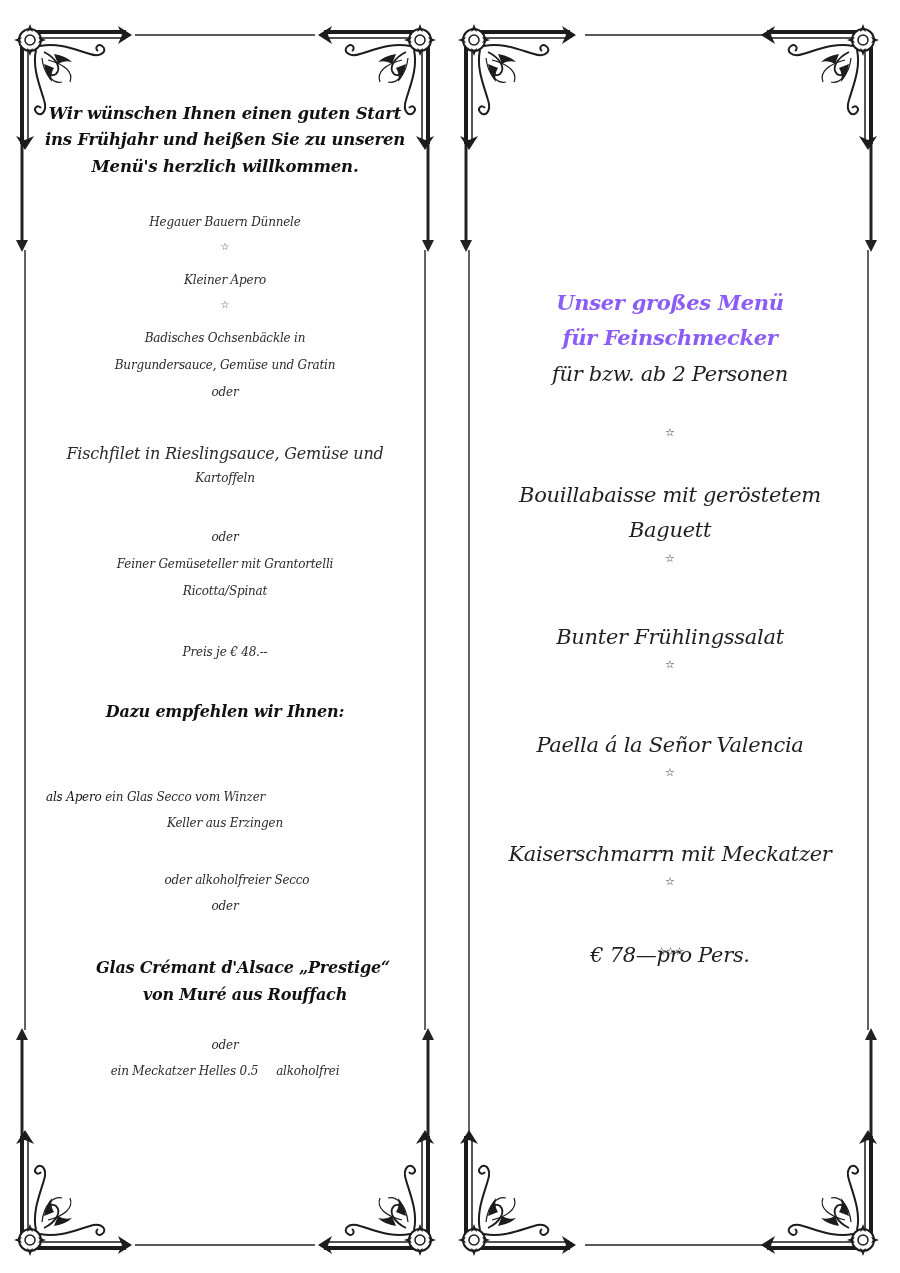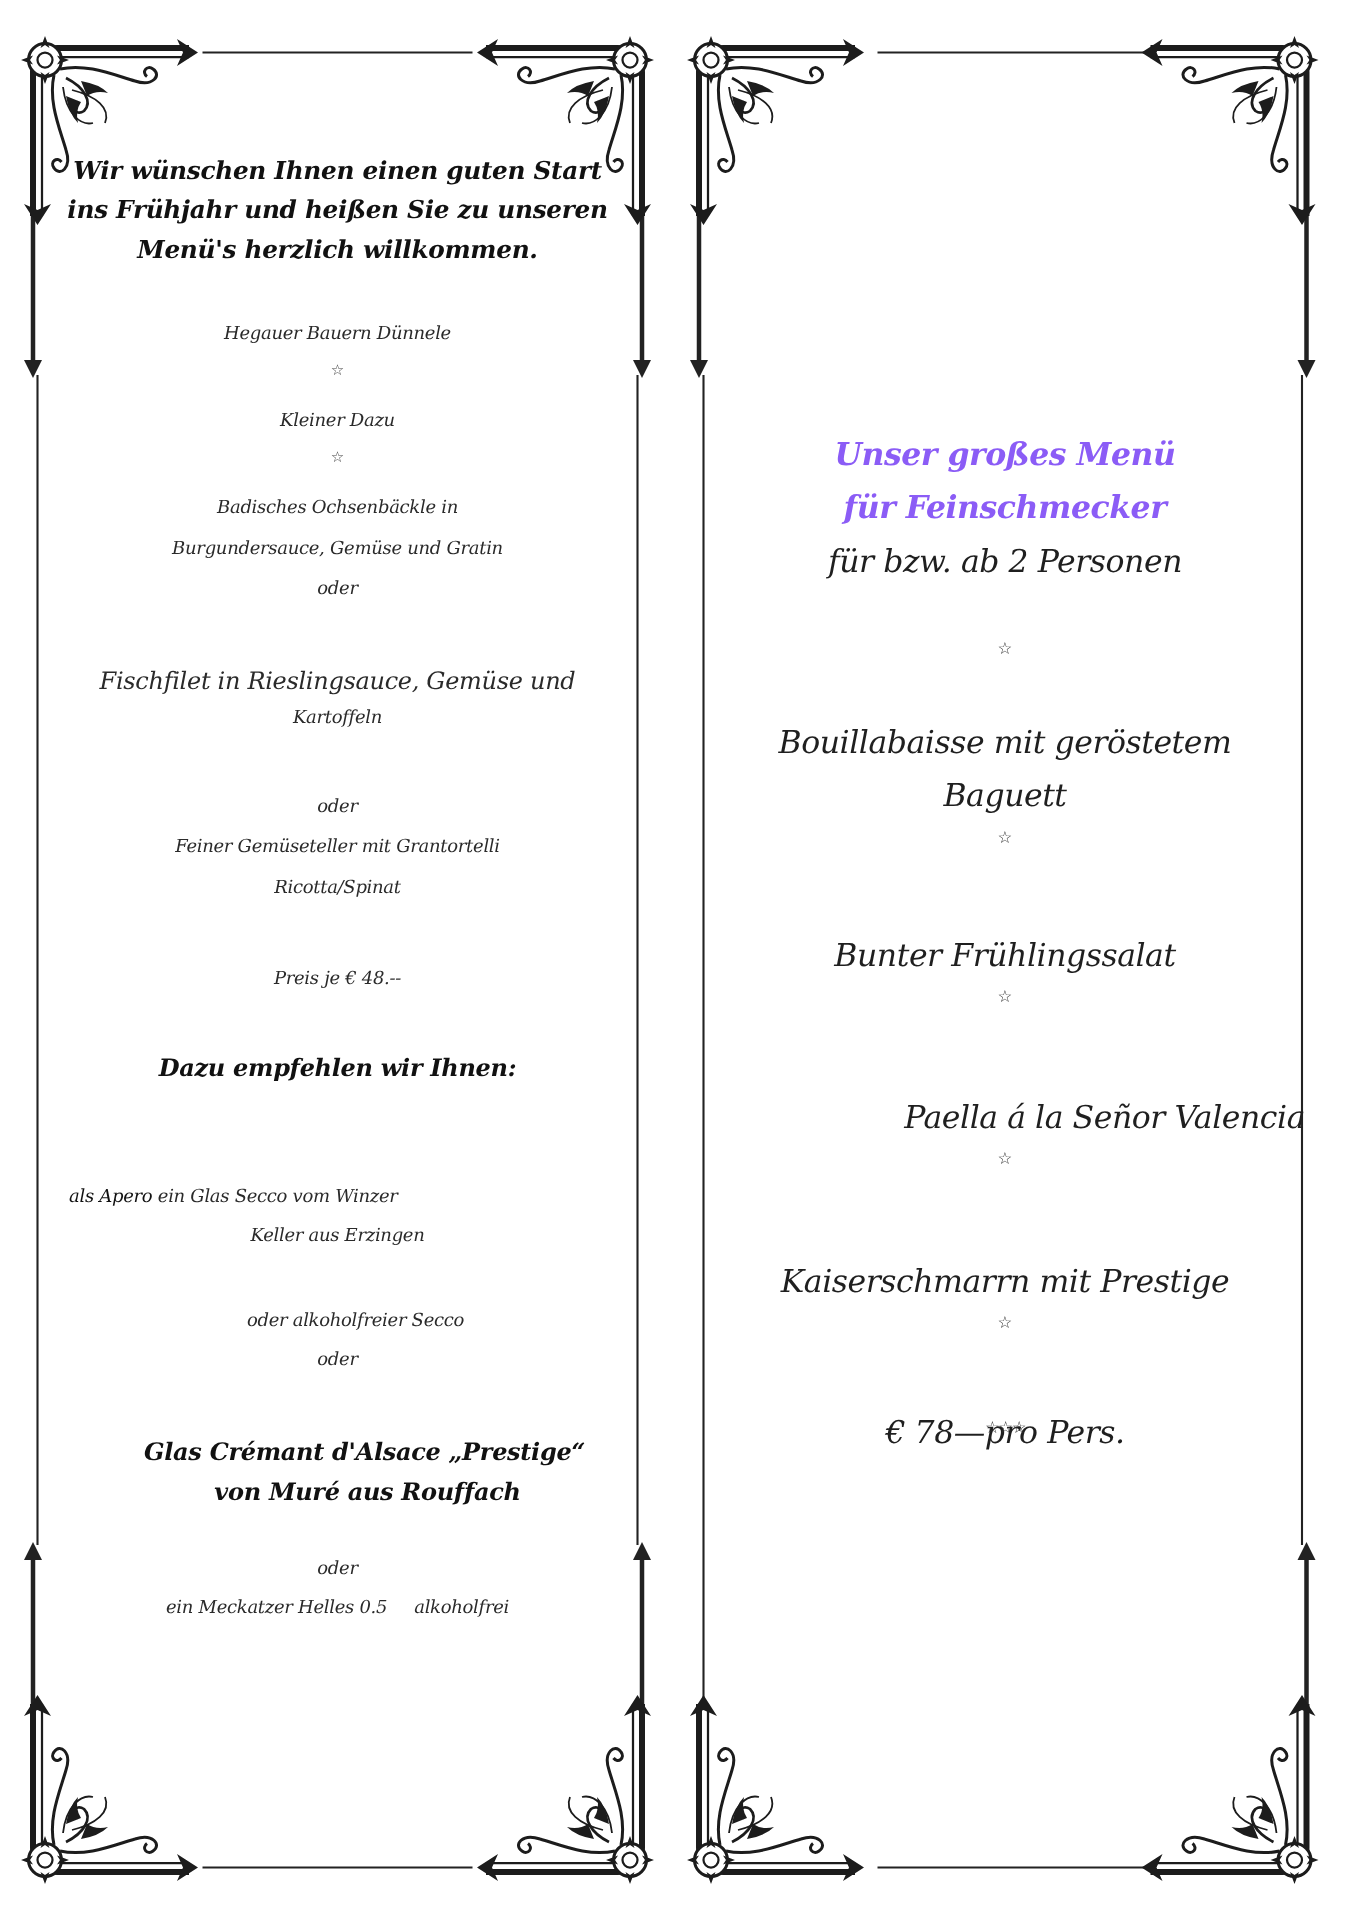--- a/index.html
+++ b/index.html
@@ -72,21 +72,21 @@
     <use href="#corner" transform="translate(436,1256) scale(-1,-1)"></use>
   </svg>
 
   <div class="content" style="top:0; height:1273px;">
     <div class="line lf-b" style="top:104px; font-size:16.5px;">Wir wünschen Ihnen einen guten Start</div>
     <div class="line lf-b" style="top:130px; font-size:16.5px;">ins Frühjahr und heißen Sie zu unseren</div>
     <div class="line lf-b" style="top:157px; font-size:16.5px;">Menü's herzlich willkommen.</div>
 
     <div class="line lf" style="top:215px;">Hegauer Bauern Dünnele</div>
     <div class="line star" style="top:241px;">☆</div>
-    <div class="line lf" style="top:273px;">Kleiner Dazu</div>
+    <div class="line lf" style="top:273px;">Kleiner Apero</div>
     <div class="line star" style="top:299px;">☆</div>
     <div class="line lf" style="top:331px;">Badisches Ochsenbäckle in</div>
     <div class="line lf" style="top:358px;">Burgundersauce, Gemüse und Gratin</div>
     <div class="line lf" style="top:385px;">oder</div>
 
     <div class="line lf" style="top:444px; font-size:16px;">Fischfilet in Rieslingsauce, Gemüse und</div>
     <div class="line lf" style="top:471px;">Kartoffeln</div>
 
     <div class="line lf" style="top:530px;">oder</div>
     <div class="line lf" style="top:557px;">Feiner Gemüseteller mit Grantortelli</div>
@@ -137,22 +137,22 @@
 
     <div class="line rstar" style="top:426px;">☆</div>
 
     <div class="line rf" style="top:483px;">Bouillabaisse mit geröstetem</div>
     <div class="line rf" style="top:518px;">Baguett</div>
     <div class="line rstar" style="top:552px;">☆</div>
 
     <div class="line rf" style="top:625px;">Bunter Frühlingssalat</div>
     <div class="line rstar" style="top:658px;">☆</div>
 
-    <div class="line rf" style="top:733px;text-align:right;">Paella á la Señor Valencia</div>
+    <div class="line rf" style="top:733px;">Paella á la Señor Valencia</div>
     <div class="line rstar" style="top:766px;">☆</div>
 
-    <div class="line rf" style="top:842px;">Kaiserschmarrn mit Prestige</div>
+    <div class="line rf" style="top:842px;">Kaiserschmarrn mit Meckatzer</div>
     <div class="line rstar" style="top:875px;">☆</div>
 
     <div class="line rf" style="top:912px;margin-top:31px;">€ 78—pro Pers.</div>
     <div class="line rstar" style="top:945px; letter-spacing:-1px;">☆☆☆</div>
   </div>
 </section>
 
 </body></html>

